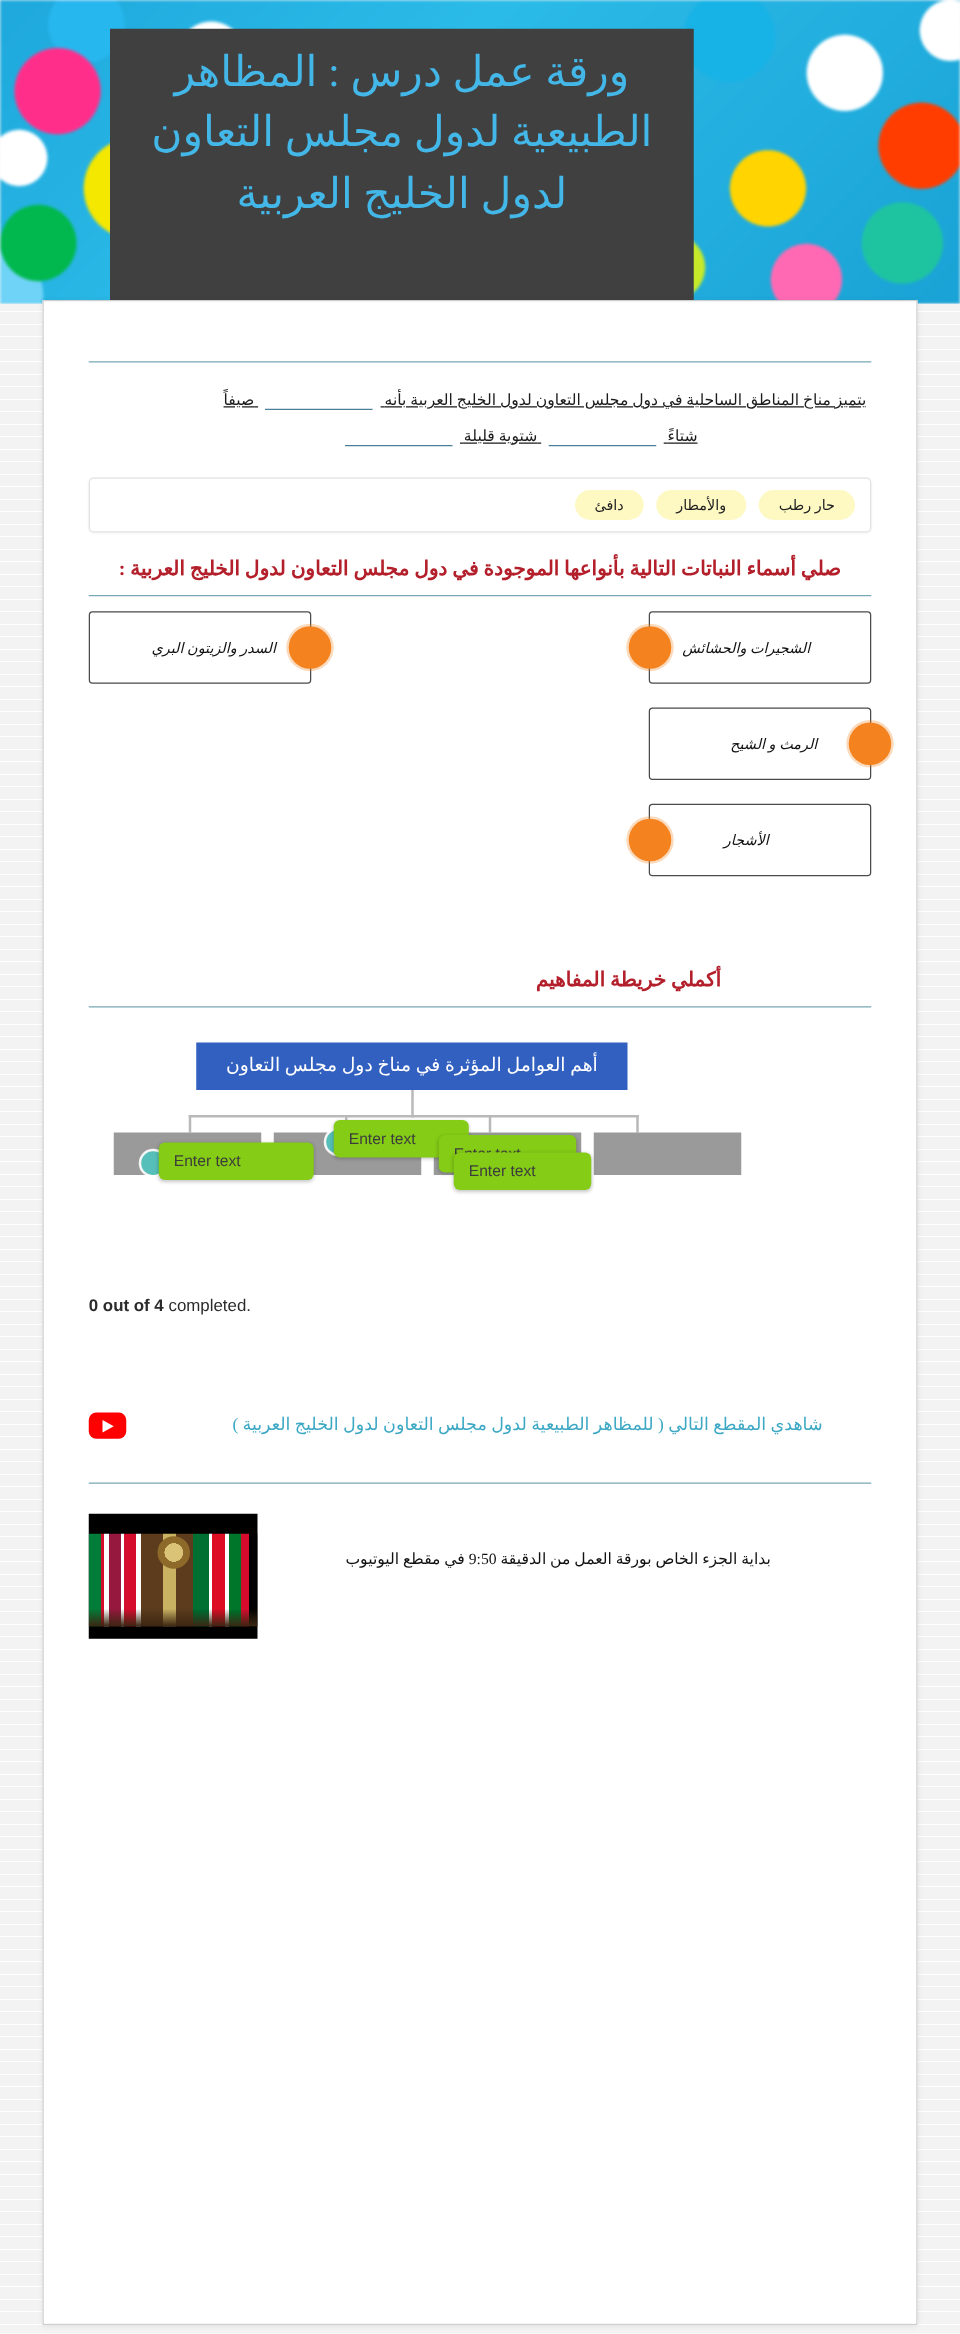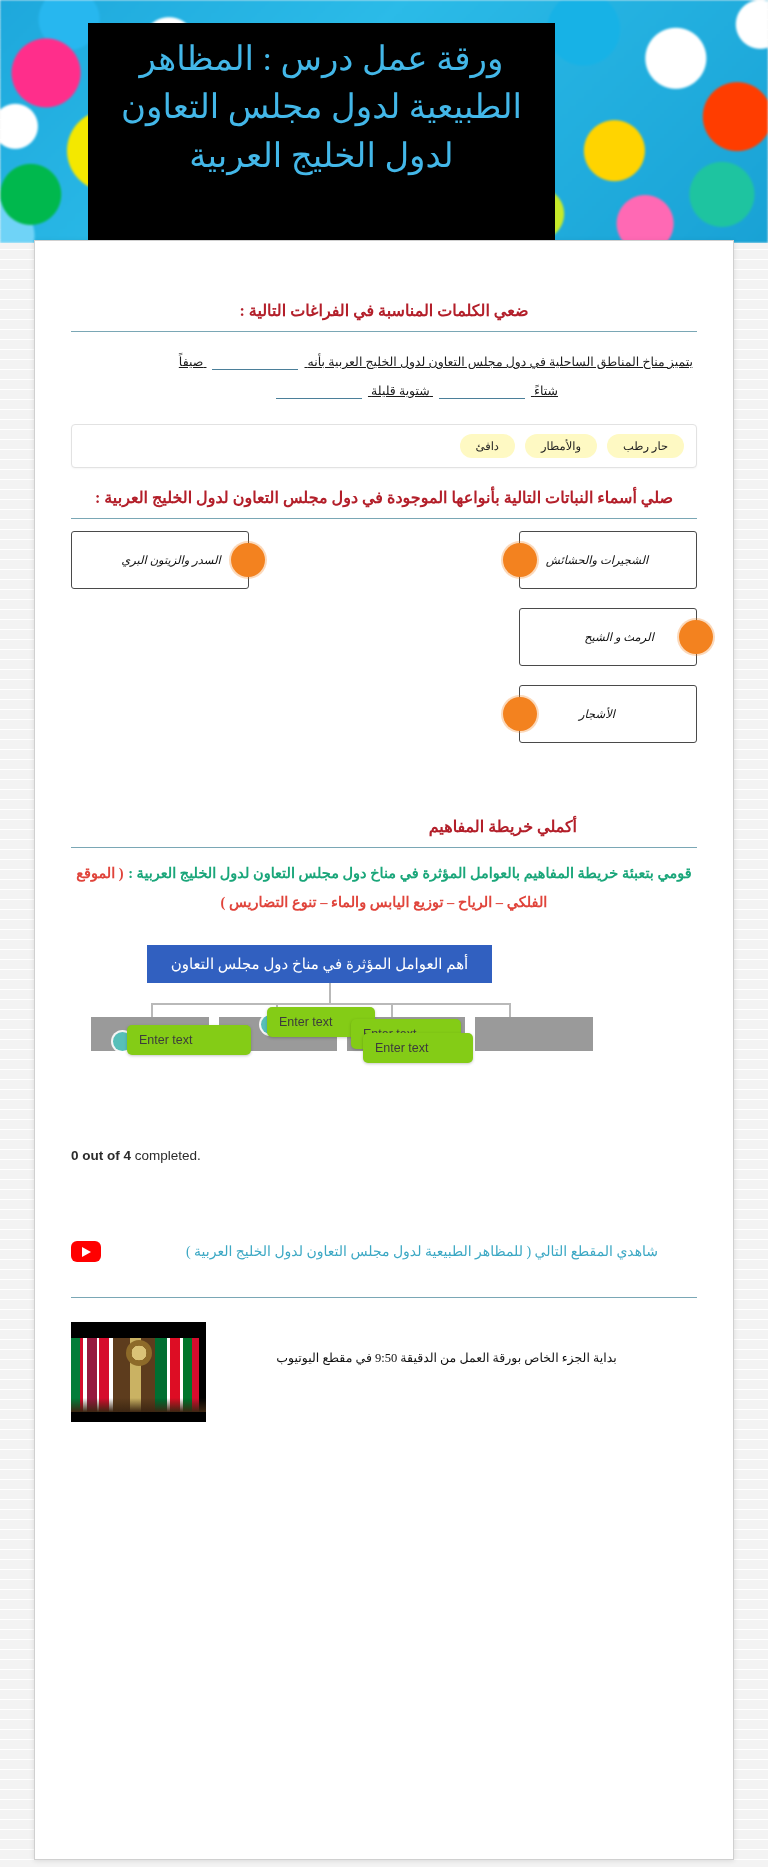--- a/index.html
+++ b/index.html
@@ -60,21 +60,21 @@
       radial-gradient(circle at 70% 88%, #c6ea2a 0 26px, transparent 27px),
       linear-gradient(135deg, #1ea8dc 0%, #2bbbe8 40%, #19a2d5 100%);
     filter: blur(1.2px);
   }
   .banner-title-box {
     position: absolute;
     left: 88px;
     top: 23px;
     width: 467px;
     height: 221px;
-    background: #000000;
+    background: #404040;
     display: flex;
     align-items: flex-start;
     justify-content: center;
     padding: 12px 22px 0 22px;
     overflow: hidden;
   }
   .banner-title {
     color: #43b7e8;
     font-family: "Liberation Serif", "DejaVu Serif", serif;
     font-size: 34px;
@@ -211,21 +211,21 @@
 
   
   .cmap {
     position: relative;
     height: 155px;
     margin: 24px 0 0 0;
     direction: ltr;
   }
   .cmap-top {
     position: absolute;
-    left: 76px; top: 4px;
+    left: 86px; top: 4px;
     width: 345px; height: 38px;
     background: #3160c0;
     color: #ffffff;
     display: flex; align-items: center; justify-content: center;
     font-family: "Liberation Serif", "DejaVu Serif", serif;
     font-size: 15px;
     direction: rtl;
     padding: 0 8px;
     white-space: nowrap;
     overflow: hidden;
@@ -383,21 +383,20 @@
 
 <div class="banner">
   <div class="banner-art"></div>
   <div class="banner-title-box">
     <div class="banner-title">ورقة عمل درس : المظاهر الطبيعية لدول مجلس التعاون لدول الخليج العربية</div>
   </div>
 </div>
 
 <div class="sheet">
 
-  <div class="h-red">ضعي الكلمات المناسبة في الفراغات التالية :</div>
   <div class="rule"></div>
 
   <div class="fill-block">
     <span class="fill-row r1">
       <span>يتميز مناخ المناطق الساحلية في دول مجلس التعاون لدول الخليج العربية بأنه</span>
       <span class="fill-line"></span>
       <span>صيفاً</span>
     </span>
     <span class="fill-row r2">
       <span>شتاءً</span>
@@ -438,24 +437,20 @@
         <span>الأشجار</span>
         <span class="dot"></span>
       </div>
     </div>
   </div>
 
   <div style="height:54px"></div>
   <div class="h-red align-start">أكملي خريطة المفاهيم</div>
   <div class="rule"></div>
 
-  <div style="text-align:center;line-height:1.85;margin-top:6px;">
-    <span style="color:#1aa67a;font-family:'Liberation Serif',serif;font-weight:bold;font-size:14.5px;">قومي بتعبئة خريطة المفاهيم بالعوامل المؤثرة في مناخ دول مجلس التعاون لدول الخليج العربية :</span>
-    <span style="color:#e0443b;font-family:'Liberation Serif',serif;font-weight:bold;font-size:14.5px;">( الموقع الفلكي – الرياح – توزيع اليابس والماء – تنوع التضاريس )</span>
-  </div>
 
   <div class="cmap">
     <div class="cmap-top">أهم العوامل المؤثرة في مناخ دول مجلس التعاون</div>
 
     <div class="cmap-connector" style="left:258px; top:42px; width:2px; height:22px;"></div>
     <div class="cmap-connector" style="left:80px; top:62px; width:360px; height:2px;"></div>
     <div class="cmap-connector" style="left:80px; top:62px; width:2px; height:14px;"></div>
     <div class="cmap-connector" style="left:205px; top:62px; width:2px; height:14px;"></div>
     <div class="cmap-connector" style="left:320px; top:62px; width:2px; height:14px;"></div>
     <div class="cmap-connector" style="left:438px; top:62px; width:2px; height:14px;"></div>

